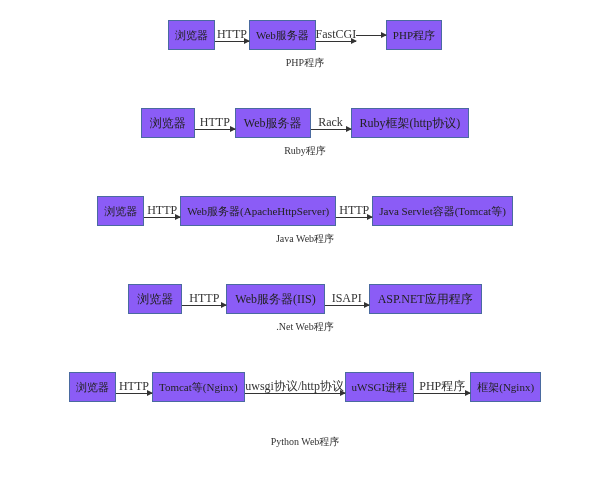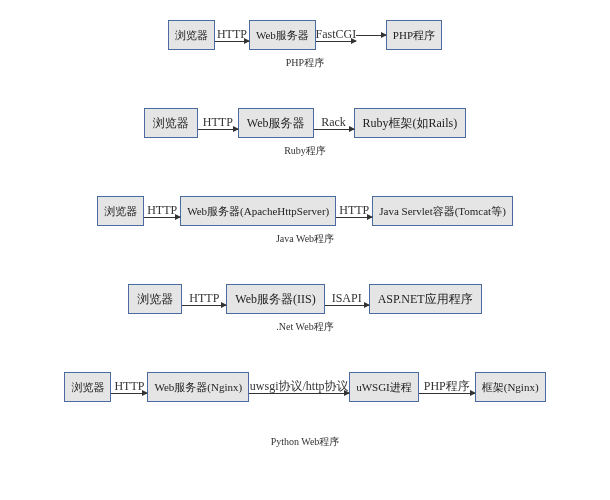--- a/index.html
+++ b/index.html
@@ -18,21 +18,21 @@
     margin-bottom: 4px;
     flex-wrap: nowrap;
   }
   .node {
     border: 1px solid #4a6aa0;
     padding: 0 8px;
     height: 30px;
     display: flex;
     align-items: center;
     justify-content: center;
-    background: #e5e5e5;
+    background: #8b5cf6;
     color: #222;
     white-space: nowrap;
     flex-shrink: 0;
   }
   .node.sm { font-size: 11px; padding: 0 6px; }
   .arrow {
     display: flex;
     flex-direction: column;
     align-items: center;
     justify-content: center;
@@ -126,21 +126,21 @@
   <div class="node">浏览器</div>
   <div class="arrow" style="width:40px">
     <span class="arrow-label">HTTP</span>
     <div class="arrow-line"></div>
   </div>
   <div class="node">Web服务器</div>
   <div class="arrow" style="width:40px">
     <span class="arrow-label">Rack</span>
     <div class="arrow-line"></div>
   </div>
-  <div class="node">Ruby框架(如Rails)</div>
+  <div class="node">Ruby框架(http协议)</div>
 </div>
 <div class="caption">Ruby程序</div>
 
 <div class="flow-row">
   <div class="node sm">浏览器</div>
   <div class="arrow" style="width:36px">
     <span class="arrow-label">HTTP</span>
     <div class="arrow-line"></div>
   </div>
   <div class="node sm">Web服务器(ApacheHttpServer)</div>
@@ -166,21 +166,21 @@
   <div class="node">ASP.NET应用程序</div>
 </div>
 <div class="caption">.Net Web程序</div>
 
 <div class="flow-row">
   <div class="node sm">浏览器</div>
   <div class="arrow" style="width:36px">
     <span class="arrow-label">HTTP</span>
     <div class="arrow-line"></div>
   </div>
-  <div class="node sm">Web服务器(Nginx)</div>
+  <div class="node sm">Tomcat等(Nginx)</div>
   <div class="arrow" style="width:100px">
     <span class="arrow-label">uwsgi协议/http协议</span>
     <div class="arrow-line"></div>
   </div>
   <div class="node sm">uWSGI进程</div>
   <div class="arrow" style="width:56px">
     <span class="arrow-label">PHP程序</span>
     <div class="arrow-line"></div>
   </div>
   <div class="node sm">框架(Nginx)</div>

